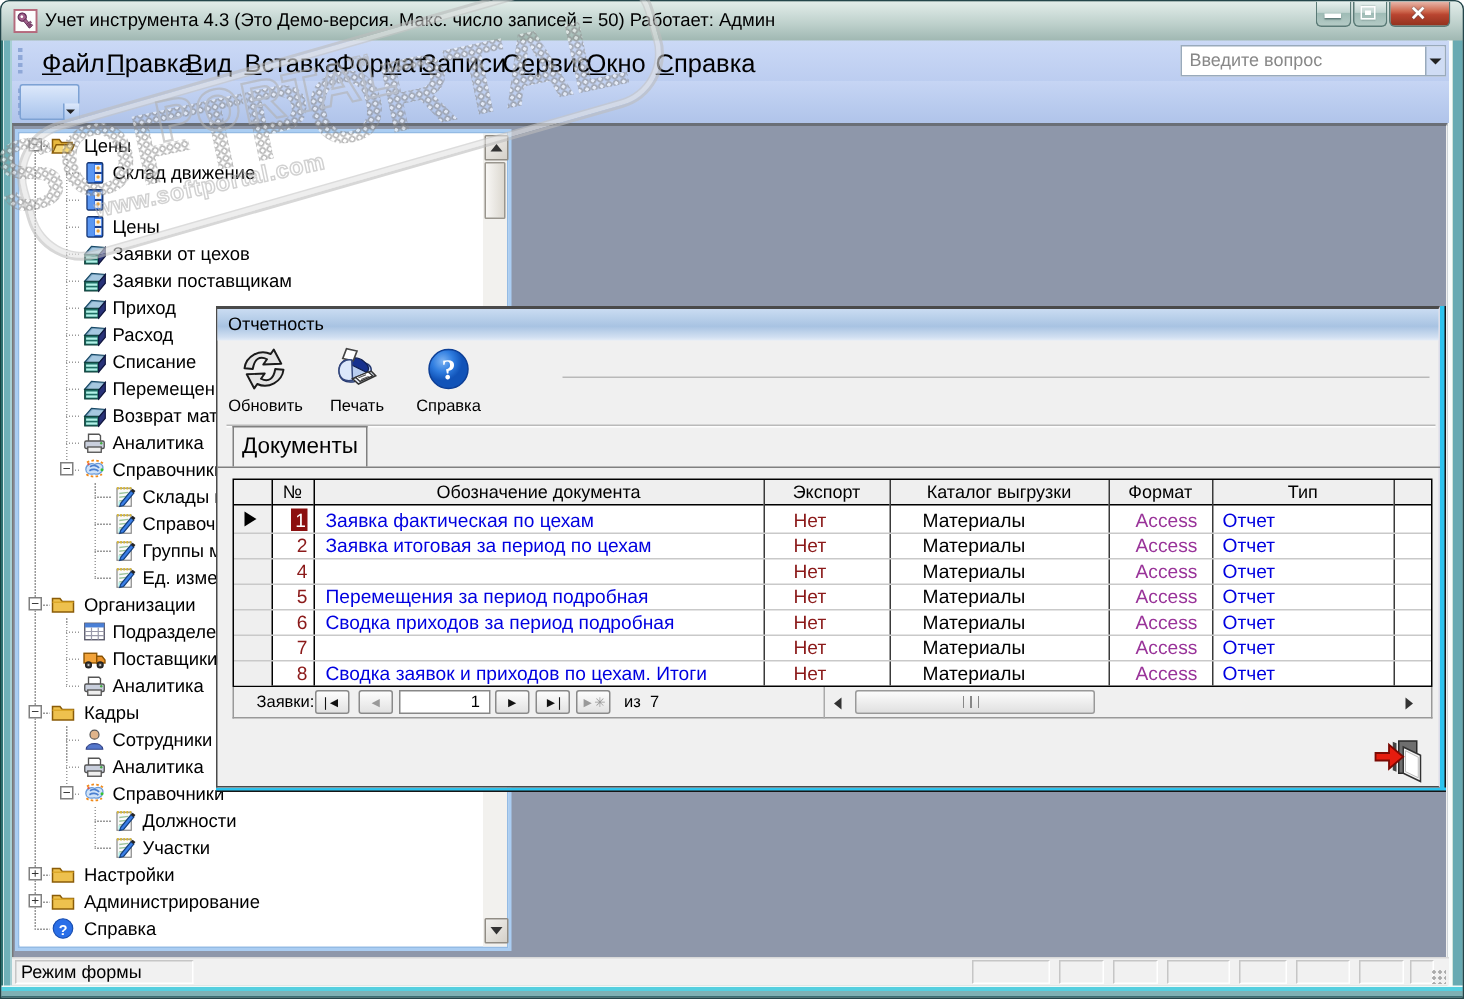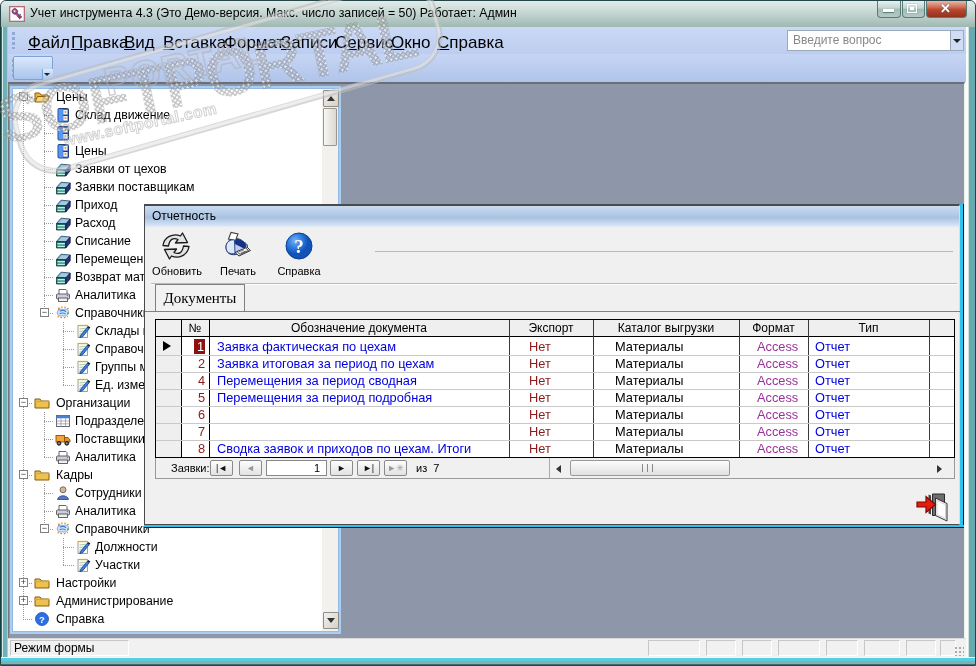--- a/index.html
+++ b/index.html
@@ -447,21 +447,21 @@
       </defs>
     <circle cx="14" cy="14" r="13" fill="url(#hg)" stroke="#0d3f96" stroke-width="1"></circle>
     <text x="14" y="20.5" text-anchor="middle" font-size="19" font-weight="bold" fill="#fff" font-family="Liberation Serif">?</text>
   </svg>
   <div class="tlabel" style="left:3px;width:58px">Обновить</div>
   <div class="tlabel" style="left:71px;width:44px">Печать</div>
   <div class="tlabel" style="left:128px;width:52px">Справка</div>
   <div class="a" style="left:230px;top:45px;width:578px;height:1px;background:#b9b9b9"></div>
   <div class="a" style="left:6px;top:77px;width:806px;height:1px;background:#b9b9b9;box-shadow:0 1px 0 #fdfdfd"></div>
 
-  <div class="a" style="left:10px;top:78px;width:90px;height:27px;background:#f2f2f2;border:1px solid #808080;border-bottom:none;font-family:Liberation Serif, serif;font-size:15px;text-align:center;line-height:26px">Документы</div>
+  <div class="a" style="left:10px;top:78px;width:90px;height:27px;background:#f2f2f2;border:1px solid #808080;border-bottom:none;font-family:Liberation Sans, sans-serif;font-size:15px;text-align:center;line-height:26px">Документы</div>
   <div class="a" style="left:0;top:105px;width:815px;height:1px;background:#808080"></div>
 
   <div class="a" id="grid">
     <div class="a" style="left:0;top:0;width:25px;height:137px;background:#efefef"></div>
     <div class="hdr" style="left:0;width:25px"></div>
     <div class="hdr" style="left:25px;width:28px">№</div>
     <div class="hdr" style="left:53px;width:300px">Обозначение документа</div>
     <div class="hdr" style="left:353px;width:84px">Экспорт</div>
     <div class="hdr" style="left:437px;width:146px">Каталог выгрузки</div>
     <div class="hdr" style="left:583px;width:69px">Формат</div>
@@ -488,32 +488,32 @@
     <div class="cell blk" style="left:459px;top:18px">Материалы</div>
     <div class="cell mag" style="left:601px;top:18px">Access</div>
     <div class="cell blue" style="left:659px;top:18px">Отчет</div>
     <div class="cell dred" style="top:35px;left:25px;width:24px;text-align:right">2</div>
     <div class="cell blue" style="left:61px;top:35px">Заявка итоговая за период по цехам</div>
     <div class="cell dred" style="left:373px;top:35px">Нет</div>
     <div class="cell blk" style="left:459px;top:35px">Материалы</div>
     <div class="cell mag" style="left:601px;top:35px">Access</div>
     <div class="cell blue" style="left:659px;top:35px">Отчет</div>
     <div class="cell dred" style="top:52px;left:25px;width:24px;text-align:right">4</div>
-    <div class="cell blue" style="left:61px;top:52px">Перемещения за период сводная</div>
     <div class="cell dred" style="left:373px;top:52px">Нет</div>
     <div class="cell blk" style="left:459px;top:52px">Материалы</div>
     <div class="cell mag" style="left:601px;top:52px">Access</div>
     <div class="cell blue" style="left:659px;top:52px">Отчет</div>
     <div class="cell dred" style="top:69px;left:25px;width:24px;text-align:right">5</div>
     <div class="cell blue" style="left:61px;top:69px">Перемещения за период подробная</div>
     <div class="cell dred" style="left:373px;top:69px">Нет</div>
     <div class="cell blk" style="left:459px;top:69px">Материалы</div>
     <div class="cell mag" style="left:601px;top:69px">Access</div>
     <div class="cell blue" style="left:659px;top:69px">Отчет</div>
     <div class="cell dred" style="top:86px;left:25px;width:24px;text-align:right">6</div>
+    <div class="cell blue" style="left:61px;top:86px">Сводка приходов за период подробная</div>
     <div class="cell dred" style="left:373px;top:86px">Нет</div>
     <div class="cell blk" style="left:459px;top:86px">Материалы</div>
     <div class="cell mag" style="left:601px;top:86px">Access</div>
     <div class="cell blue" style="left:659px;top:86px">Отчет</div>
     <div class="cell dred" style="top:103px;left:25px;width:24px;text-align:right">7</div>
     <div class="cell dred" style="left:373px;top:103px">Нет</div>
     <div class="cell blk" style="left:459px;top:103px">Материалы</div>
     <div class="cell mag" style="left:601px;top:103px">Access</div>
     <div class="cell blue" style="left:659px;top:103px">Отчет</div>
     <div class="cell dred" style="top:120px;left:25px;width:24px;text-align:right">8</div>

